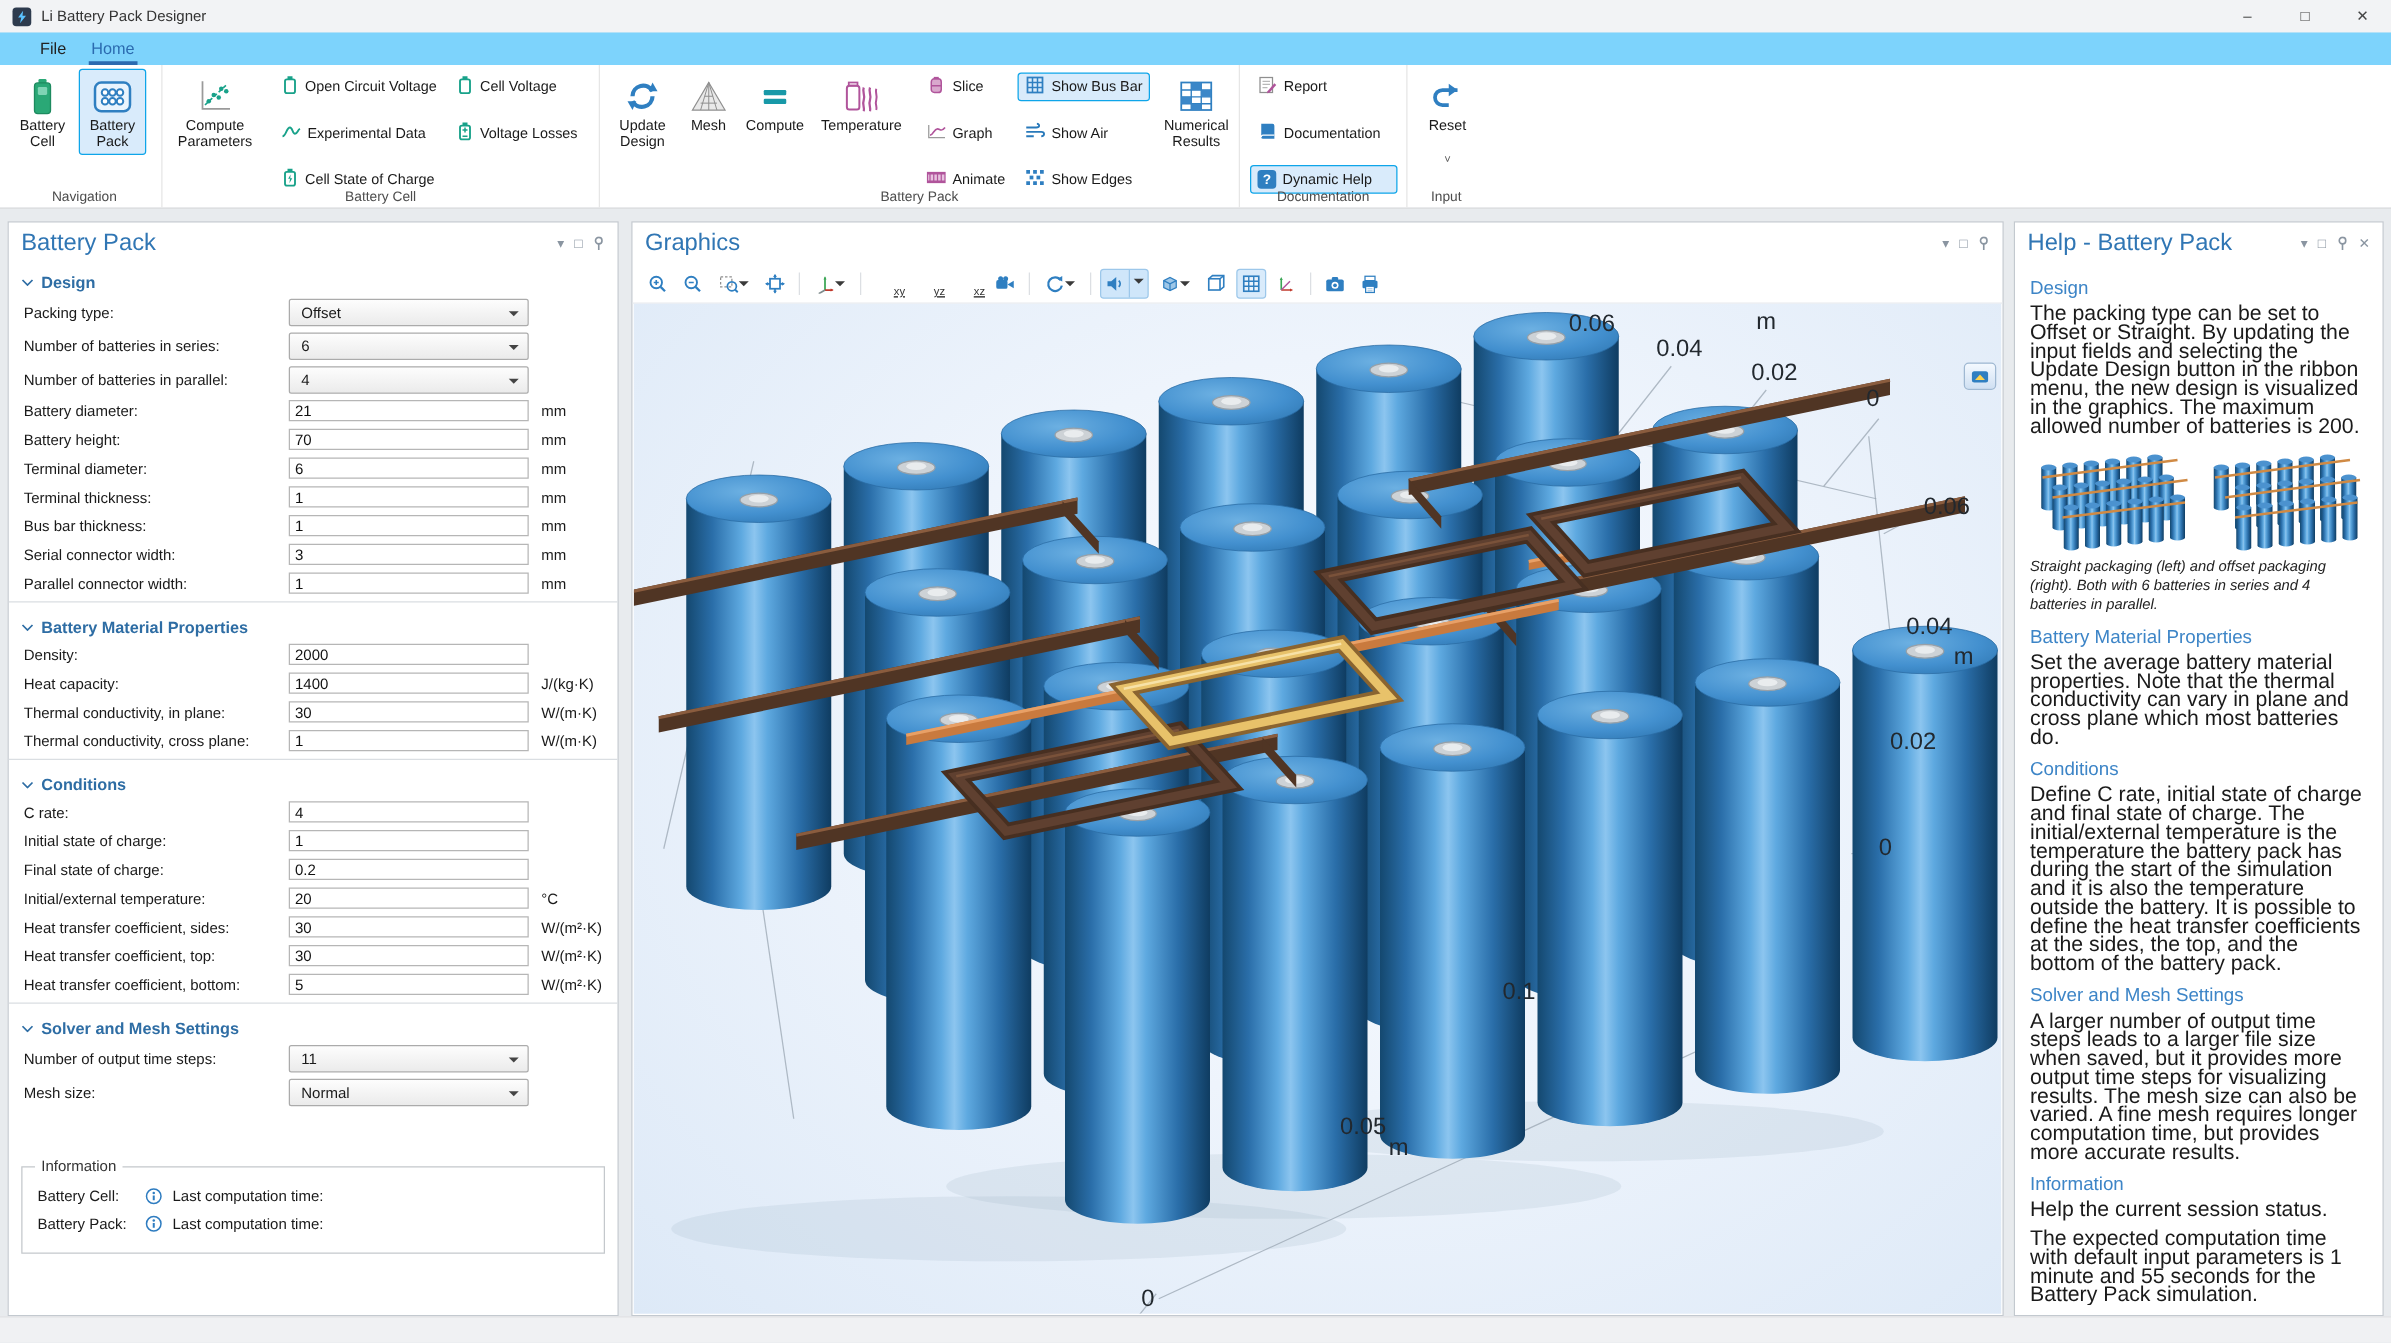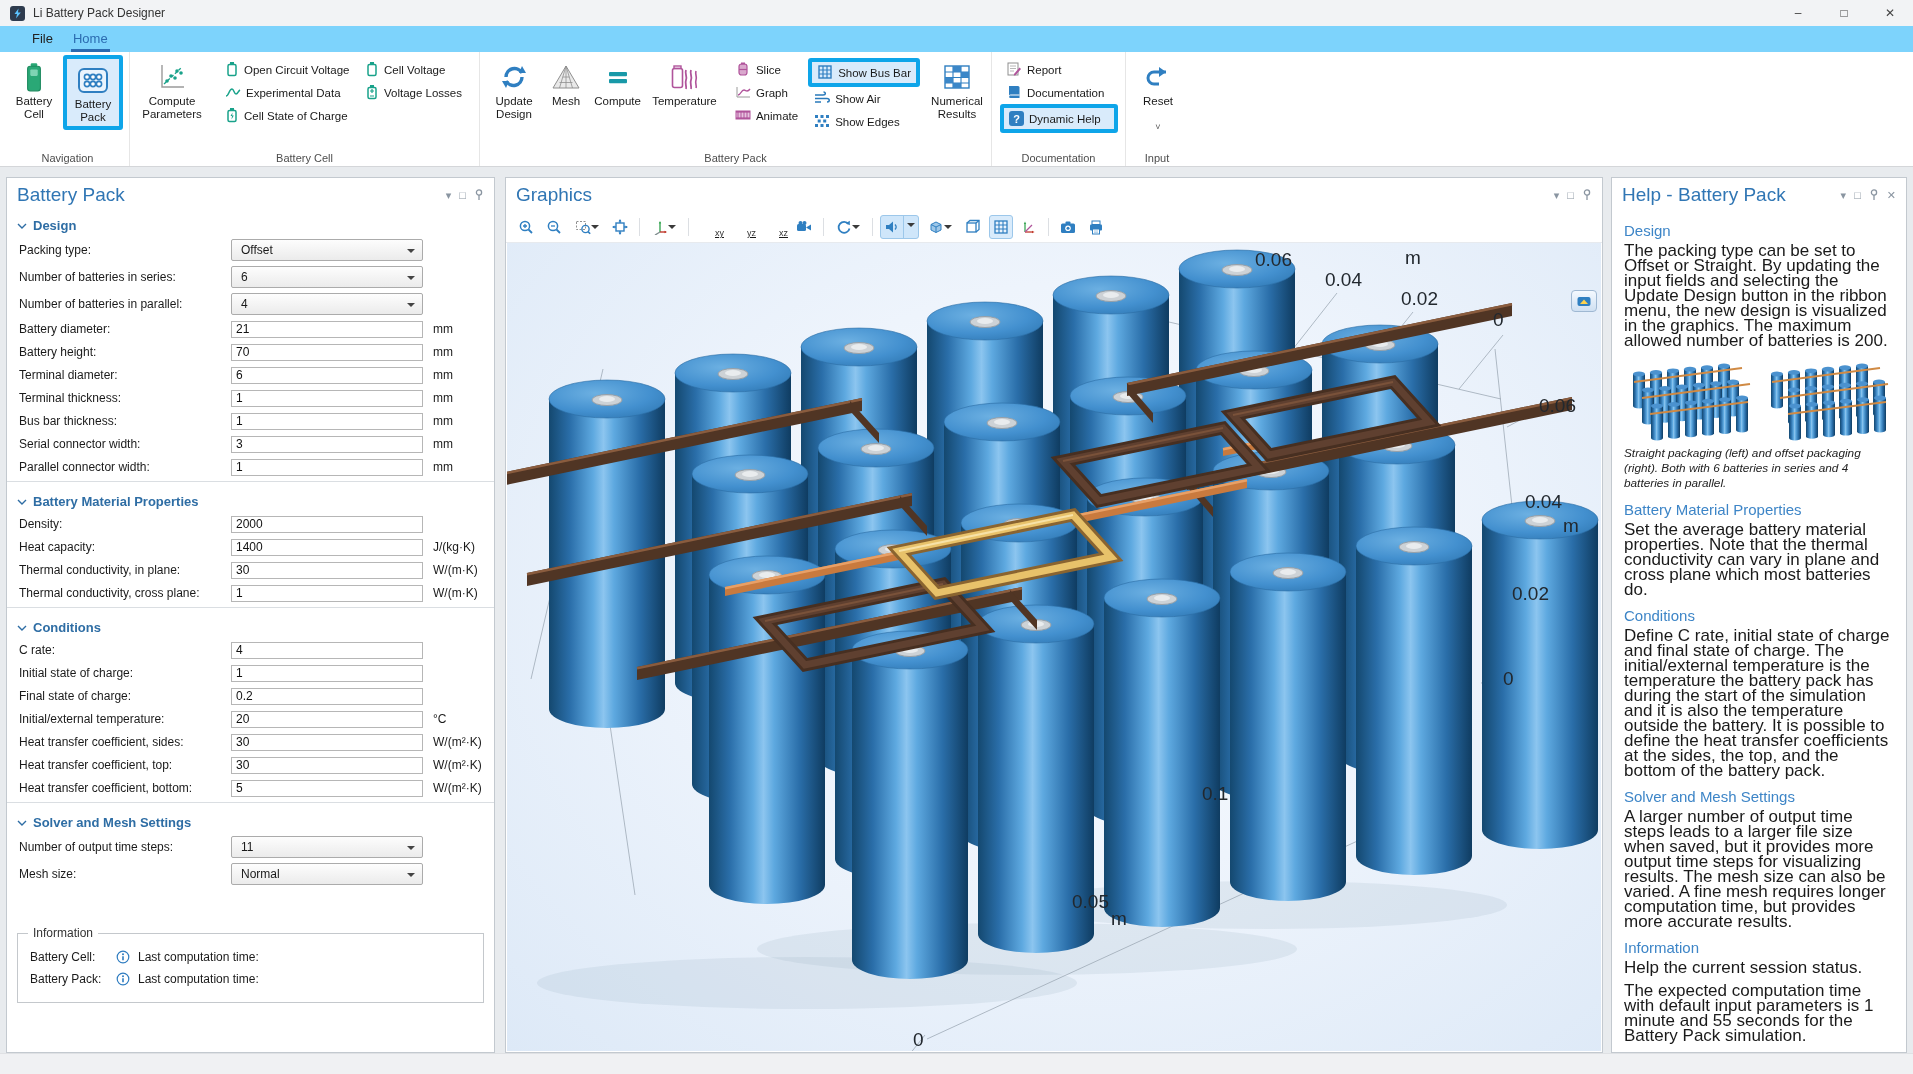--- a/index.html
+++ b/index.html
@@ -26,22 +26,22 @@
           border-bottom:1px solid #d4d6d9;display:flex;padding-left:6px;box-sizing:border-box;}
   .rgroup{position:relative;height:100%;border-right:1px solid #e6e6e6;box-sizing:border-box;
           display:flex;align-items:flex-start;padding-top:3px;}
   .glabel{position:absolute;bottom:2px;left:0;width:100%;text-align:center;font-size:11px;color:#4d4d4d;}
   .rbig{display:flex;flex-direction:column;align-items:center;border:1px solid transparent;
         border-radius:3px;padding:3px 2px 2px;margin:0 1px;}
   .rbig .ric{height:36px;display:flex;align-items:center;justify-content:center;}
   .rbig .cap{font-size:11.5px;line-height:13px;text-align:center;color:#1a1a1a;min-height:26px;}
   .rsm{display:flex;align-items:center;gap:5px;height:21px;padding:0 5px;border:1px solid transparent;
        border-radius:3px;font-size:11.5px;color:#1a1a1a;white-space:nowrap;}
-  .smcol{display:flex;flex-direction:column;gap:0;margin-top:3px;}
-  .sel{background:#d9ebfb;border:4px solid #0ea5e9;}
+  .smcol{display:flex;flex-direction:column;gap:14px;margin-top:3px;}
+  .sel{background:#d9ebfb;border:1px solid #0ea5e9;}
   .qico{width:15px;height:15px;border-radius:3px;background:#2f7fc1;color:#fff;display:flex;
         align-items:center;justify-content:center;font-size:11px;font-weight:bold;}
   .resetchev{font-size:9px;color:#555;margin-top:1px;}
   
   .panel{position:absolute;top:177px;height:876px;background:#fff;border:1px solid #c3c9cf;
          box-sizing:border-box;}
   .phead{height:34px;display:flex;align-items:center;padding:0 10px;}
   .ptitle{font-size:19px;color:#3076b4;}
   .phicons{margin-left:auto;display:flex;gap:8px;align-items:center;color:#8a95a1;font-size:11px;}
   .phicons span{line-height:1;}

